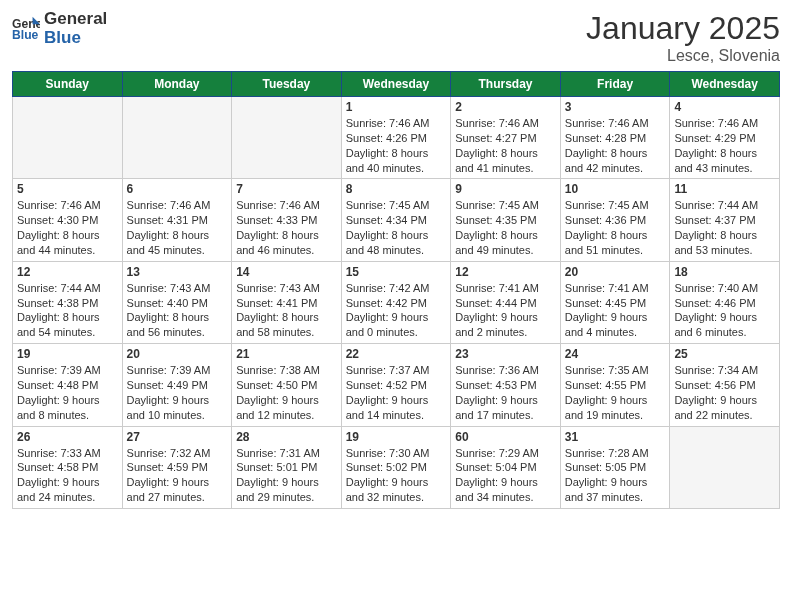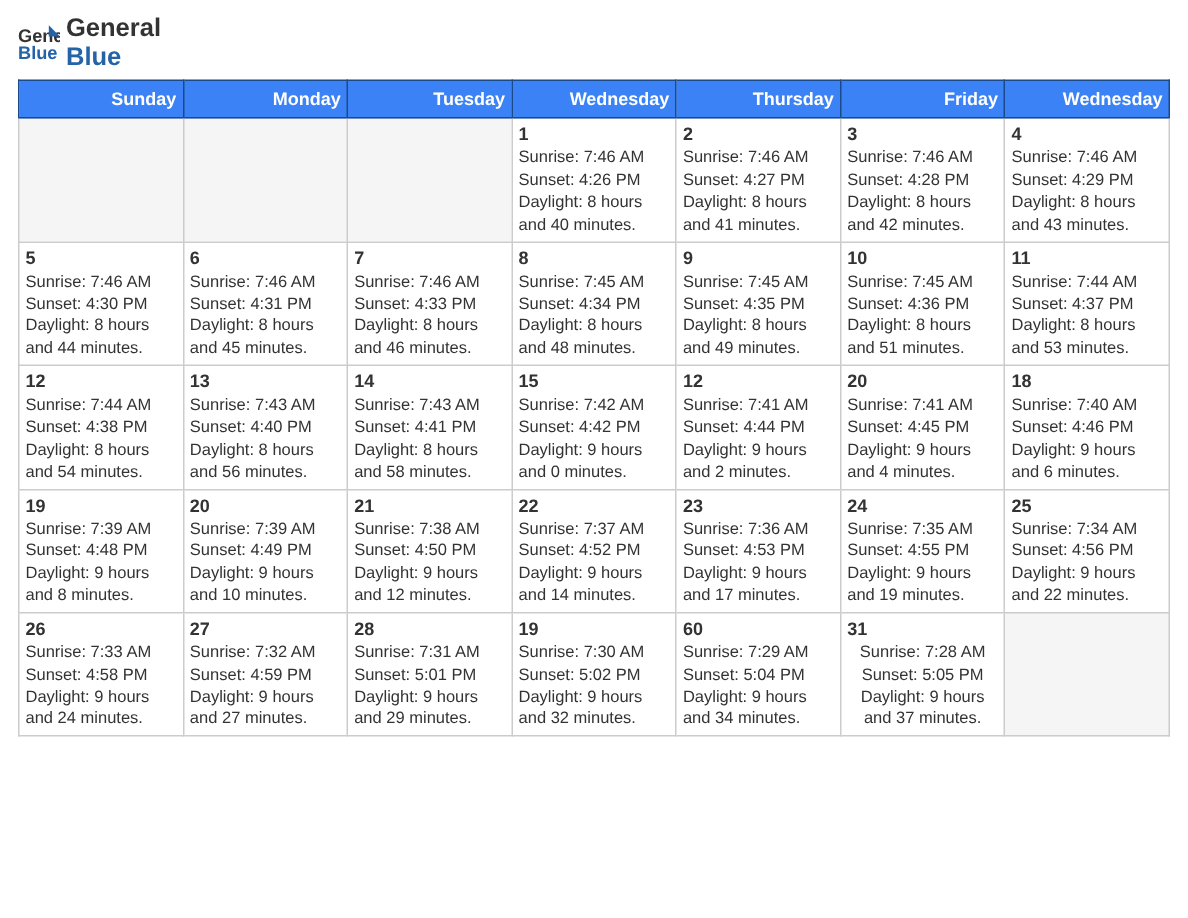--- a/index.html
+++ b/index.html
@@ -40,26 +40,26 @@
     .location-title {
       font-size: 16px;
       color: #555;
     }
     .calendar {
       width: 100%;
       border-collapse: collapse;
       table-layout: fixed;
     }
     .calendar th {
-      background: #3b82f6;
+      background: #15803d;
       color: #fff;
       font-size: 12px;
       font-weight: bold;
       padding: 5px 4px;
-      text-align: right;
+      text-align: center;
       border: 1px solid #1a4a8a;
       margin-top: 16px;
     }
     .calendar td {
       border: 1px solid #ccc;
       vertical-align: top;
       padding: 3px 4px;
       font-size: 10px;
       color: #333;
       height: 82px;
@@ -88,20 +88,24 @@
       <svg class="logo-icon" viewBox="0 0 30 30" xmlns="http://www.w3.org/2000/svg">
         <text y="14" font-size="13" font-weight="bold" fill="#333">General</text>
         <text y="26" font-size="13" font-weight="bold" fill="#2563a8">Blue</text>
         <polygon points="22,2 30,10 22,10" fill="#2563a8"></polygon>
       </svg>
       <div>
         <div style="font-size:17px;font-weight:bold;color:#333;line-height:1.1;">General</div>
         <div style="font-size:17px;font-weight:bold;color:#2563a8;line-height:1.1;">Blue</div>
       </div>
     </div>
+    <div class="title-block">
+      <div class="month-title">January 2025</div>
+      <div class="location-title">Lesce, Slovenia</div>
+    </div>
   </div>
 
   <table class="calendar">
     <thead>
       <tr>
       <th>Sunday</th>
           <th>Monday</th>
           <th>Tuesday</th>
           <th>Wednesday</th>
           <th>Thursday</th>
@@ -327,21 +331,21 @@
           </td>
           <td>
             <span class="day-num">60</span>
             <div class="cell-text" style="white-space: pre-line;">Sunrise: 7:29 AM
 Sunset: 5:04 PM
 Daylight: 9 hours
 and 34 minutes.</div>
           </td>
           <td>
             <span class="day-num">31</span>
-            <div class="cell-text" style="white-space: pre-line; text-align: center;">Sunrise: 7:28 AM
+            <div class="cell-text" style="white-space: pre-line;">Sunrise: 7:28 AM
 Sunset: 5:05 PM
 Daylight: 9 hours
 and 37 minutes.</div>
           </td>
           <td class="empty"></td>
         </tr>
       </tbody>
   </table>
 </div>
 

